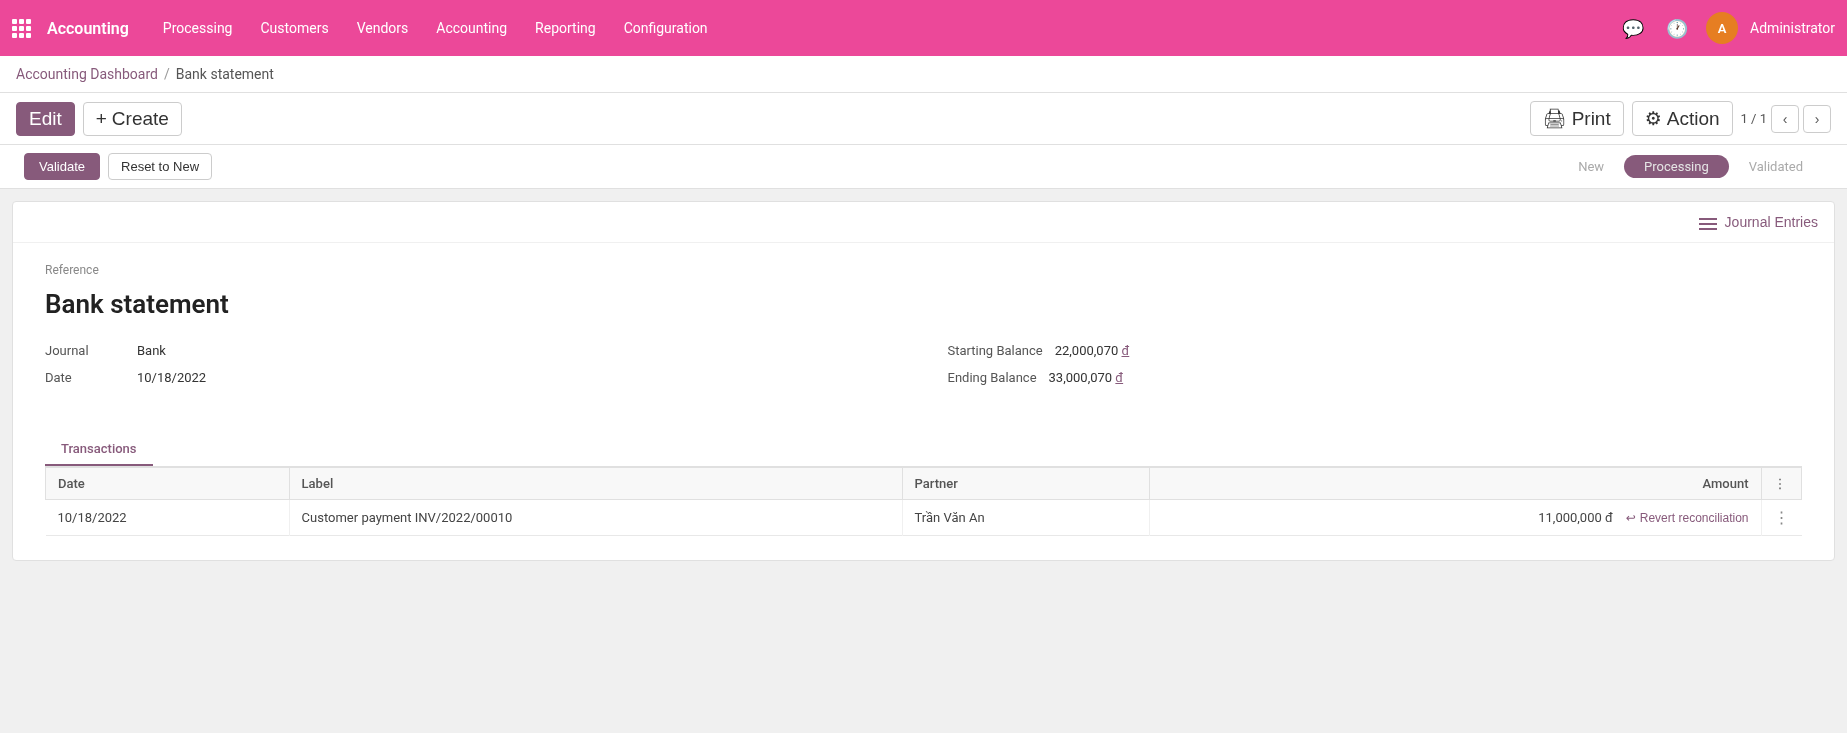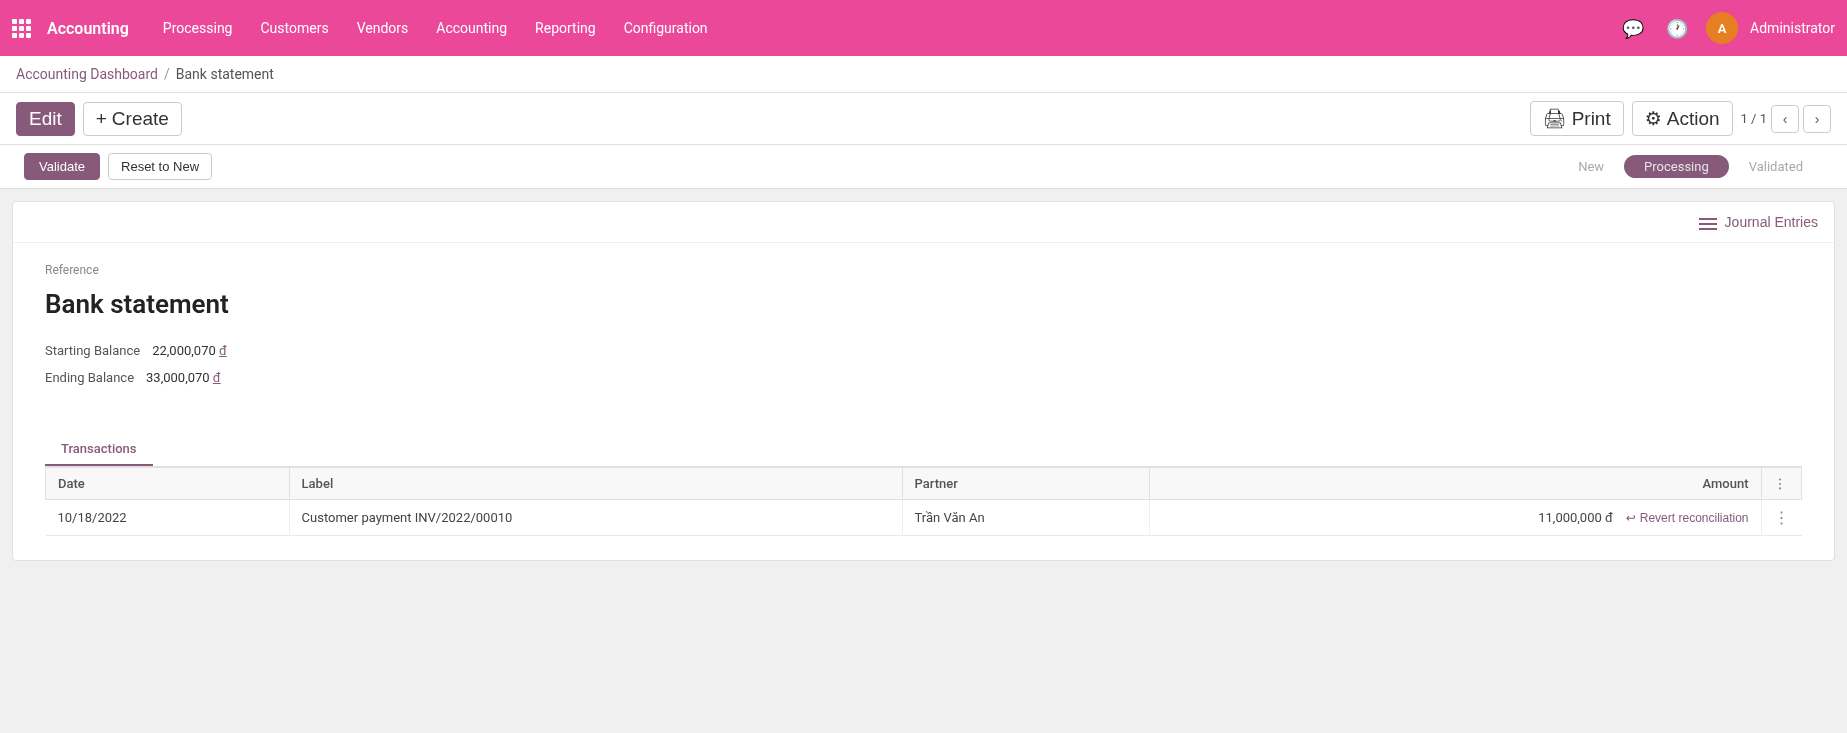--- a/index.html
+++ b/index.html
@@ -395,20 +395,30 @@
       <span>Journal Entries</span>
     </button>
   </div>
 
   <div class="form-section">
     <div class="reference-label">Reference</div>
     <div class="form-title">Bank statement</div>
 
     <div class="form-fields">
 
+      <div>
+        <div class="field-row">
+          <span class="field-label">Journal</span>
+          <span class="field-value">Bank</span>
+        </div>
+        <div class="field-row" style="margin-top:12px">
+          <span class="field-label">Date</span>
+          <span class="field-value">10/18/2022</span>
+        </div>
+      </div>
 
       <div>
         <div class="field-row">
           <span class="field-label">Starting Balance</span>
           <span class="field-value">
             <span>22,000,070</span>&nbsp;<span class="currency-link">đ</span>
           </span>
         </div>
         <div class="field-row" style="margin-top:12px">
           <span class="field-label">Ending Balance</span>

